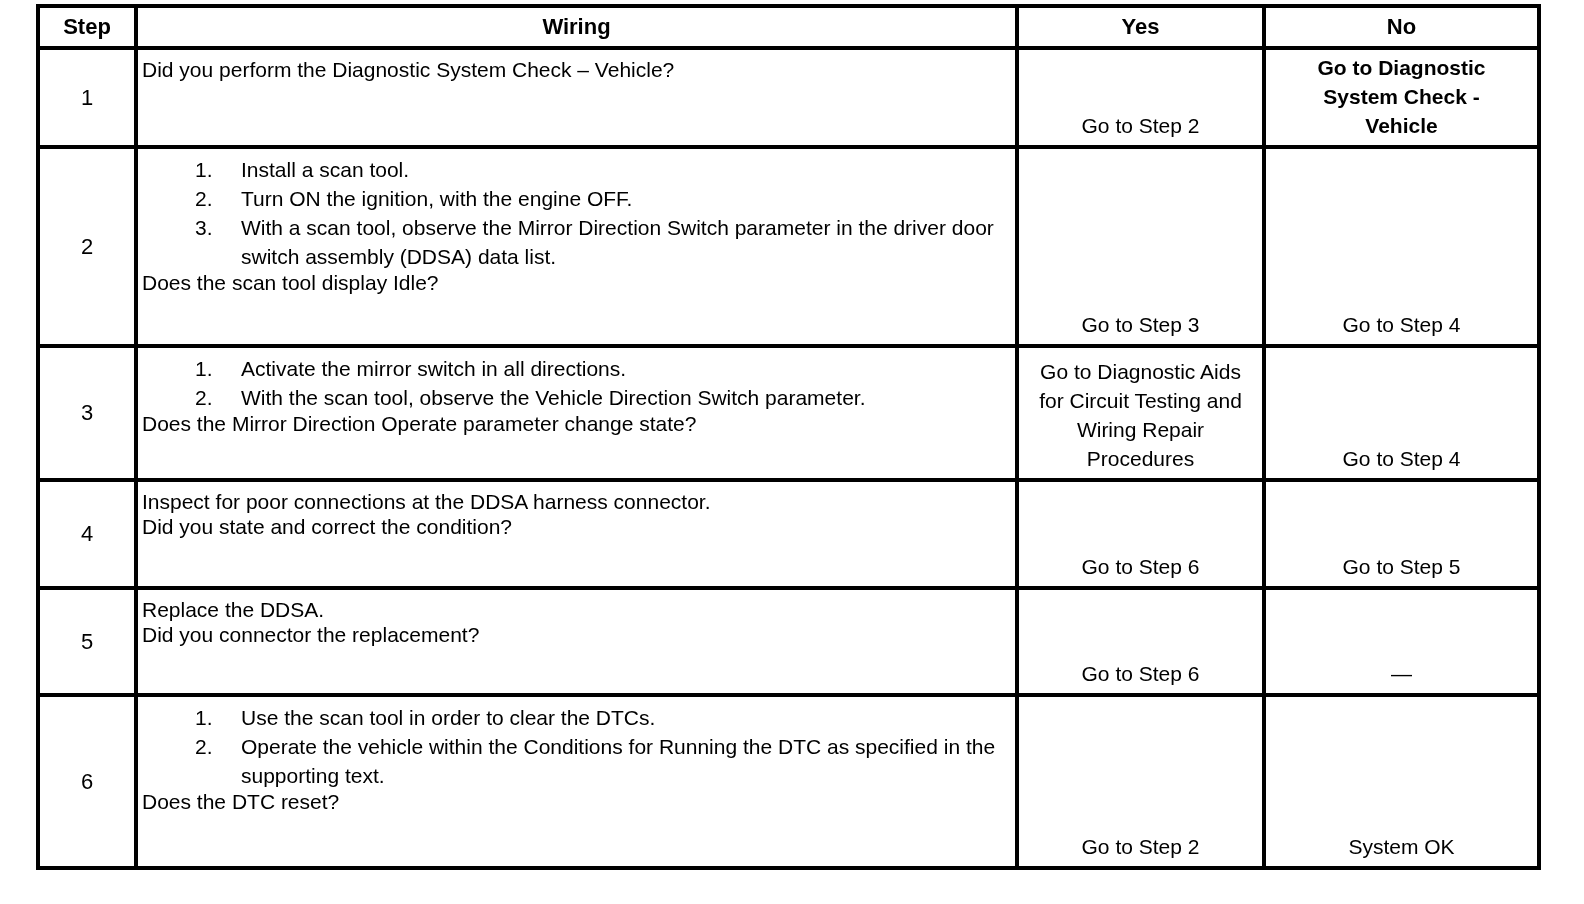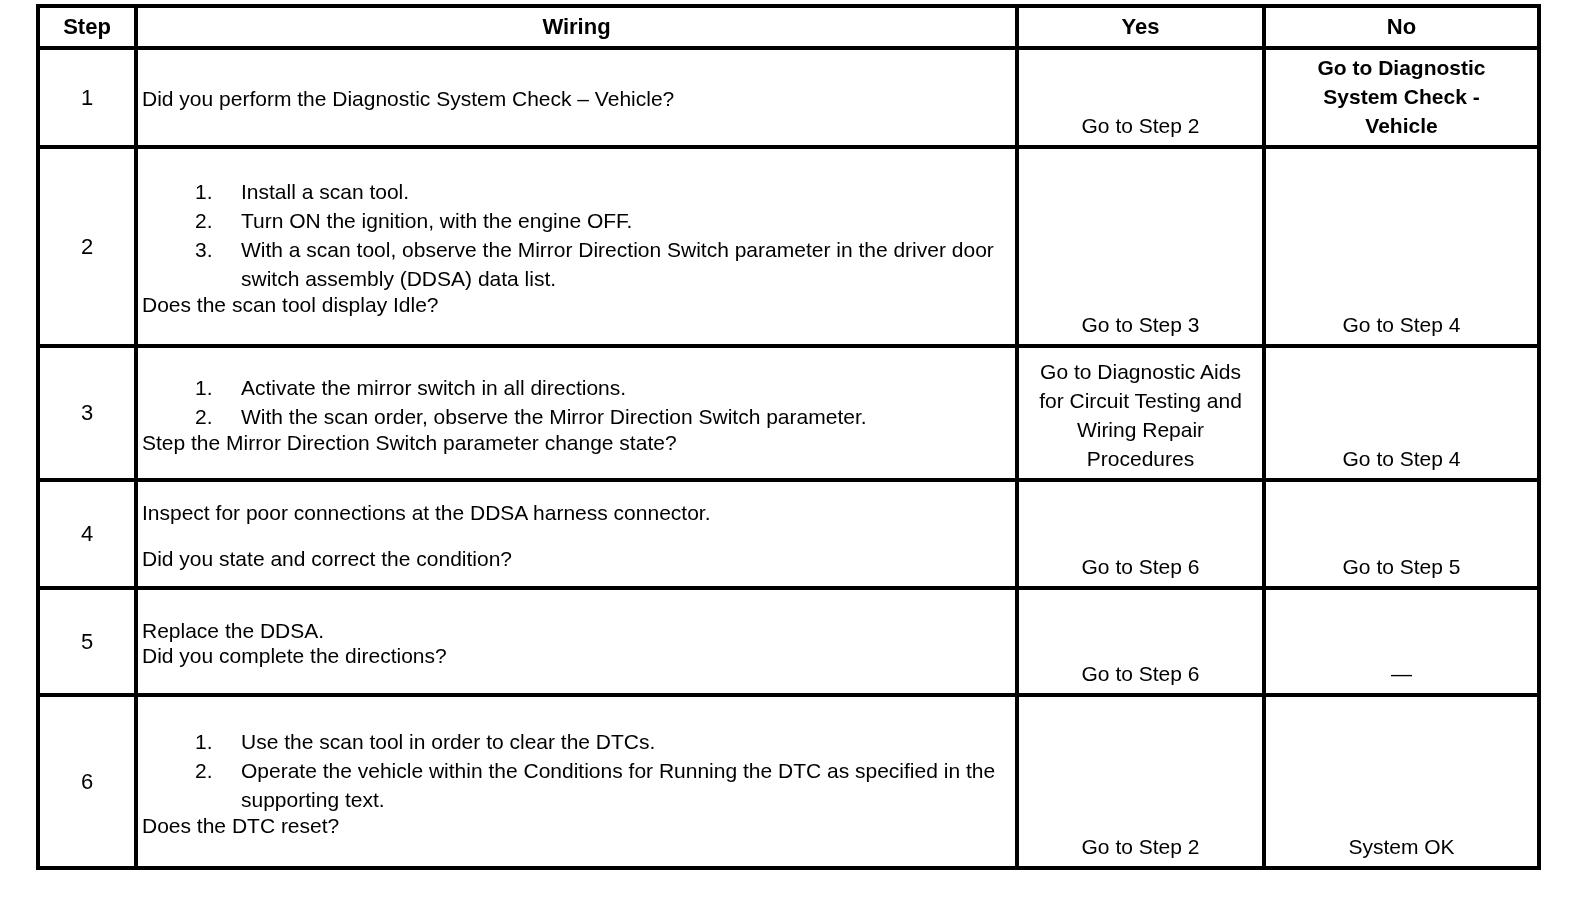--- a/index.html
+++ b/index.html
@@ -56,26 +56,26 @@
     vertical-align: middle;
     font-size: 22px;
   }
   td.action-cell {
     vertical-align: top;
     padding: 6px 8px 5px 4px;
   }
   .action-inner {
     display: flex;
     flex-direction: column;
-    justify-content: center;
+    justify-content: flex-start;
   }
   .row-1 .action-inner { height: 84px;  }
   .row-2 .action-inner { height: 184px; }
   .row-3 .action-inner { height: 119px; }
-  .row-4 .action-inner { height: 93px; gap: 21px;  }
+  .row-4 .action-inner { height: 93px;  }
   .row-5 .action-inner { height: 92px;  }
   .row-6 .action-inner { height: 158px; }
 
   .intro { line-height: 27px; }
   .num-list { margin-left: 53px; }
   .li { display: flex; line-height: 29px; }
   .li .num { flex: none; width: 46px; }
   .li .li-text { flex: 1; }
   .question { line-height: 24px; }
 
@@ -149,24 +149,24 @@
         <td class="step-cell">3</td>
         <td class="action-cell">
           <div class="action-inner">
             <div class="num-list">
               <div class="li">
                   <span class="num">1.</span>
                   <span class="li-text">Activate the mirror switch in all directions.</span>
                 </div>
               <div class="li">
                   <span class="num">2.</span>
-                  <span class="li-text">With the scan order, observe the Mirror Direction Switch parameter.</span>
+                  <span class="li-text">With the scan tool, observe the Vehicle Direction Switch parameter.</span>
                 </div>
             </div>
-            <div class="question">Step the Mirror Direction Switch parameter change state?</div>
+            <div class="question">Does the Mirror Direction Operate parameter change state?</div>
           </div>
         </td>
         <td class="yes-cell narrow-md"><span class="cell-text">Go to Diagnostic Aids for Circuit Testing and Wiring Repair Procedures</span></td>
         <td class="no-cell"><span class="cell-text">Go to Step 4</span></td>
       </tr>
 
       <tr class="row-4">
         <td class="step-cell">4</td>
         <td class="action-cell">
           <div class="action-inner">
@@ -176,21 +176,21 @@
         </td>
         <td class="yes-cell"><span class="cell-text">Go to Step 6</span></td>
         <td class="no-cell"><span class="cell-text">Go to Step 5</span></td>
       </tr>
 
       <tr class="row-5">
         <td class="step-cell">5</td>
         <td class="action-cell">
           <div class="action-inner">
             <div class="intro">Replace the DDSA.</div>
-            <div class="question">Did you complete the directions?</div>
+            <div class="question">Did you connector the replacement?</div>
           </div>
         </td>
         <td class="yes-cell"><span class="cell-text">Go to Step 6</span></td>
         <td class="no-cell"><span class="cell-text">—</span></td>
       </tr>
 
       <tr class="row-6">
         <td class="step-cell">6</td>
         <td class="action-cell">
           <div class="action-inner">

